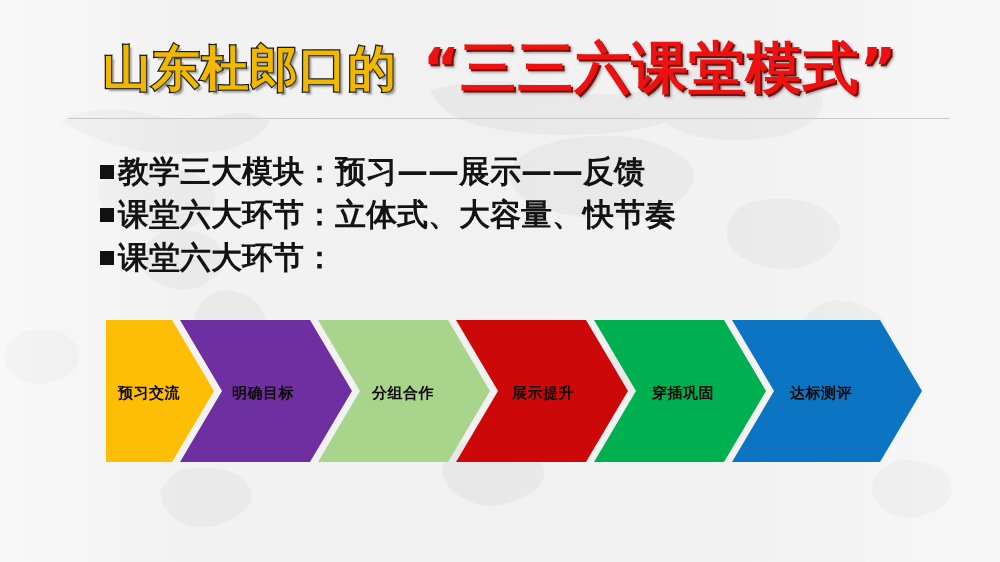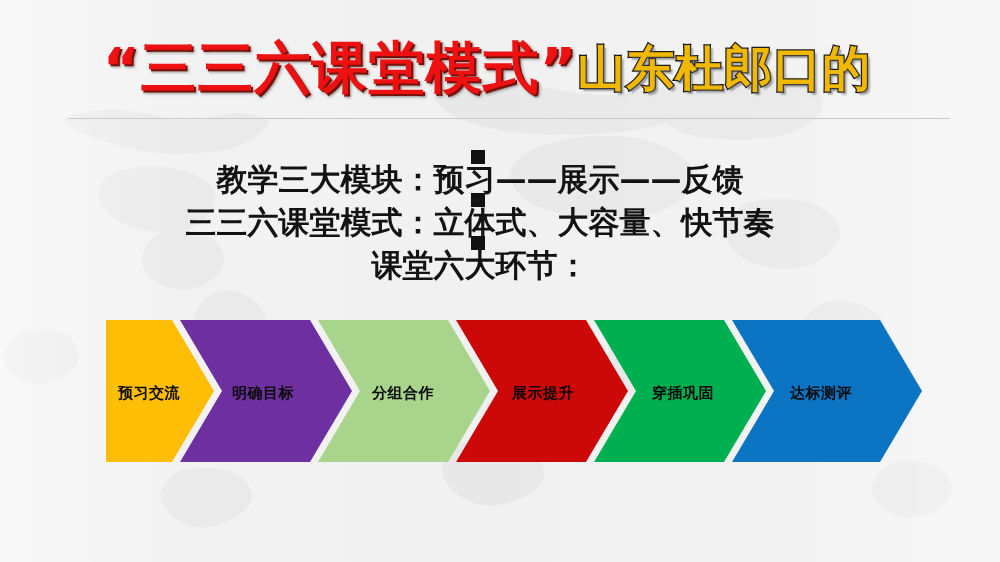--- a/index.html
+++ b/index.html
@@ -89,21 +89,20 @@
     position: absolute;
     left: 100px;
     top: 150px;
     width: 760px;
   }
   .bullet-row {
     display: flex;
     align-items: center;
     height: 43px;
     white-space: nowrap;
-    flex-direction: column;
   }
   .bullet-marker {
     display: inline-block;
     width: 14px;
     height: 14px;
     background: #111111;
     margin-right: 4px;
     flex: 0 0 auto;
   }
   .bullet-text {
@@ -156,35 +155,35 @@
         <path d="M470 440 q54 -4 70 20 q14 24 -18 38 q-40 18 -68 -6 q-24 -22 0 -44 q7 -7 16 -8z"></path>
         <path d="M180 470 q48 -8 66 12 q16 20 -12 36 q-36 20 -62 -2 q-22 -20 -2 -38 q4 -5 10 -8z"></path>
         <path d="M30 330 q36 -4 46 16 q10 20 -14 32 q-30 14 -50 -4 q-18 -18 2 -36 q7 -6 16 -8z"></path>
         <path d="M900 460 q40 0 50 20 q8 20 -18 32 q-32 14 -52 -6 q-18 -20 4 -38 q7 -6 16 -8z"></path>
       </g>
     </svg>
   </div>
   <div class="sheen"></div>
 
   <div id="title-area">
+    <span class="title-part" id="title-lead">山东杜郎口的</span>
     <span class="title-part" id="title-main">“三三六课堂模式”</span>
-    <span class="title-part" id="title-lead">山东杜郎口的</span>
   </div>
   <div id="title-rule"></div>
 
   <div id="bullet-list">
 
     <div class="bullet-row">
       <span class="bullet-marker"></span>
       <span class="bullet-text">教学三大模块：预习——展示——反馈</span>
     </div>
 
     <div class="bullet-row">
       <span class="bullet-marker"></span>
-      <span class="bullet-text">三三六课堂模式：立体式、大容量、快节奏</span>
+      <span class="bullet-text">课堂六大环节：立体式、大容量、快节奏</span>
     </div>
 
     <div class="bullet-row">
       <span class="bullet-marker"></span>
       <span class="bullet-text">课堂六大环节：</span>
     </div>
 
   </div>
 
   <div id="process-band">

